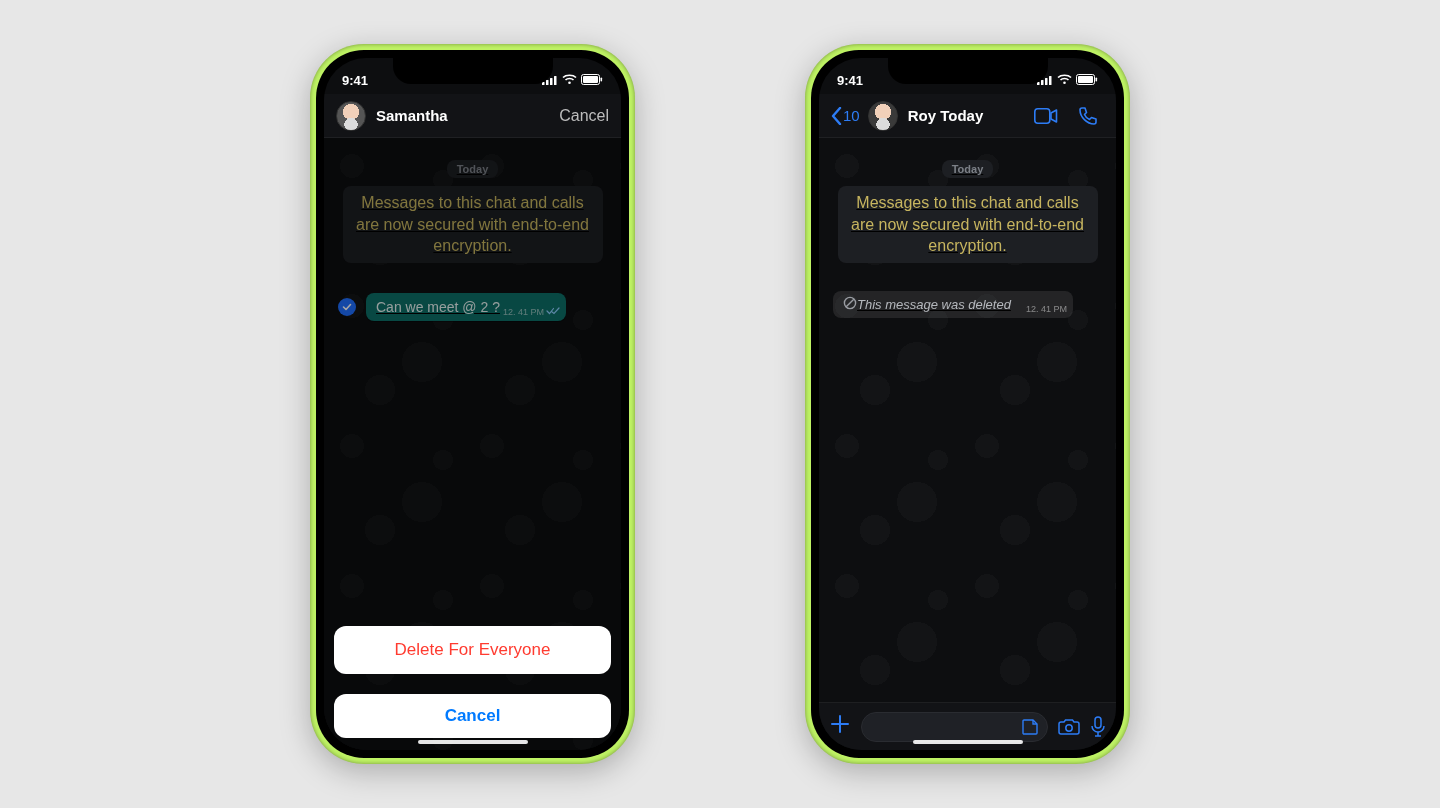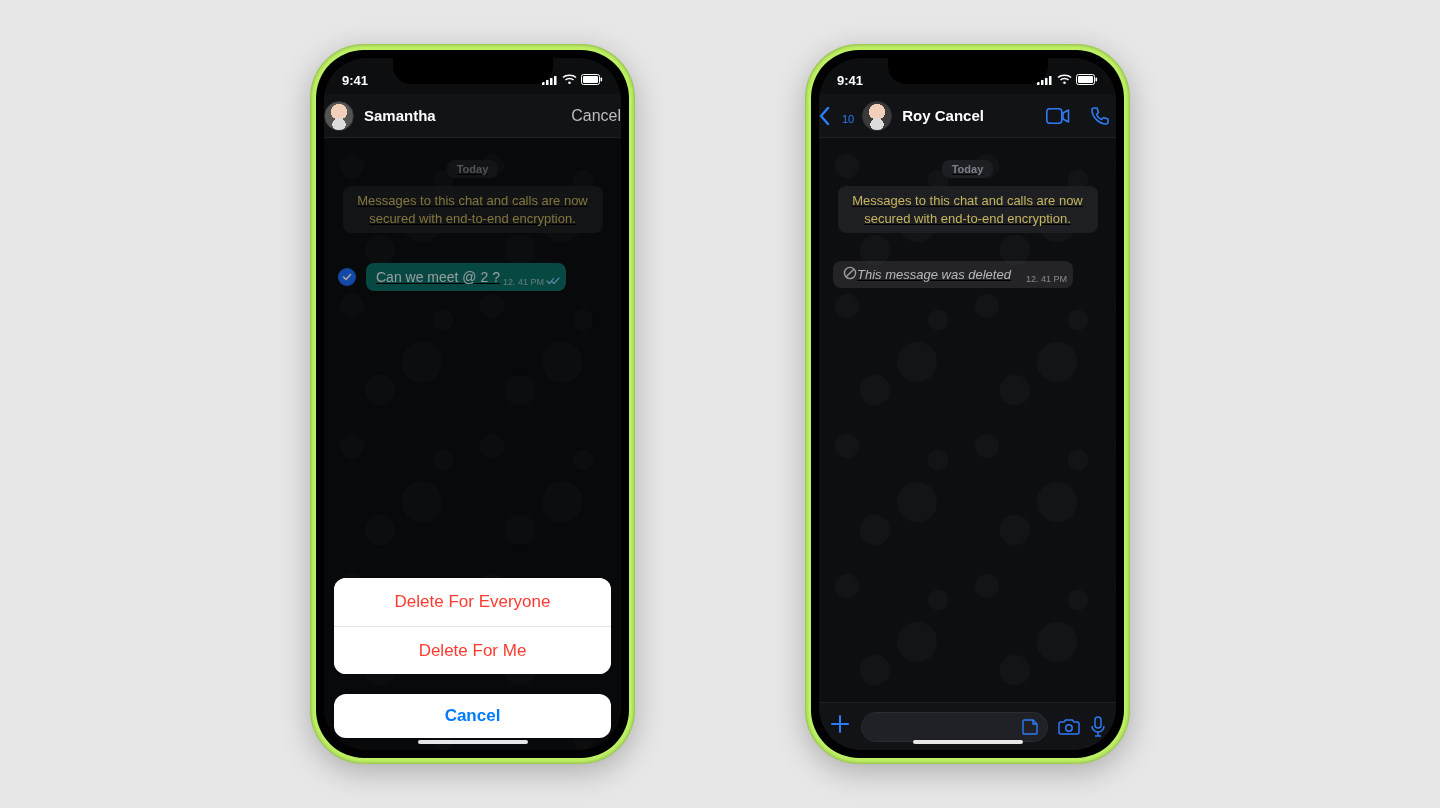--- a/index.html
+++ b/index.html
@@ -75,30 +75,30 @@
   .statusbar .time { width:60px; }
   .statusbar .spacer { flex:1; }
   .statusbar .icons { display:flex; gap:4px; align-items:center; }
   .sb-icon { display:inline-block; }
 
   
   .navbar {
     height: 44px;
     display:flex;
     align-items:center;
-    padding: 0 0;
+    padding: 0 12px;
     gap: 8px;
     border-bottom:1px solid rgba(255,255,255,.06);
     background:#121316;
   }
   .back {
-    display:flex; align-items:flex-end;
+    display:flex; align-items:flex-start;
     color:#2d7cf5;
-    font-size:11px;
-    gap:12px;
+    font-size:15px;
+    gap:1px;
   }
   .avatar {
     width:30px; height:30px; border-radius:50%;
     background: radial-gradient(circle at 50% 35%, #f1d0b9 0 35%, #555 35% 100%);
     border:1px solid #333;
     flex-shrink:0;
     overflow:hidden;
   }
   .avatar::after{
     content:""; display:block; width:100%; height:100%;
@@ -137,21 +137,21 @@
     font-size:11px;
     font-weight:600;
     padding:3px 10px;
     border-radius:8px;
     margin-top:14px;
     margin-bottom:8px;
   }
   .enc-note {
     background:#1d1f23;
     color:#c7b55f;
-    font-size:13px;
+    font-size:16px;
     line-height:1.35;
     padding:6px 10px;
     border-radius:8px;
     text-align:center;
     max-width: 260px;
     margin-bottom:12px;
   }
 
   
   .msg-row { display:flex; align-items:center; gap:10px; width:100%; padding:16px 4px; }
@@ -337,21 +337,20 @@
             </span>
           </span>
         </div>
       </div>
 
       <div class="dim-overlay"></div>
 
       <div class="action-sheet">
         <div class="sheet-group">
           <div class="sheet-btn">Delete  For Everyone</div>
-          <div class="sheet-btn">Delete For Me</div>
         </div>
         <div class="sheet-cancel">Cancel</div>
       </div>
     </div>
 
     <span class="home-ind"></span>
   </div>
 </div>
 
 <div class="phone">
@@ -393,21 +392,21 @@
     </div>
 
     <div class="navbar">
       <span class="back">
         <svg width="11" height="18" viewBox="0 0 11 18">
             <path d="M9 1 L2 9 L9 17" stroke="#2d7cf5" stroke-width="2.4" fill="none" stroke-linecap="round" stroke-linejoin="round"></path>
           </svg>
         <span>10</span>
       </span>
       <span class="avatar" style="background: radial-gradient(circle at 50% 35%, #f1d0b9 0 35%, #3a3a3a 35% 100%);"></span>
-      <span class="chat-name">Roy Cancel</span>
+      <span class="chat-name">Roy Today</span>
       <span class="flex"></span>
       <span class="nav-ico">
         <svg width="24" height="16" viewBox="0 0 24 16">
             <rect x="0.8" y="0.8" width="15" height="14.4" rx="3" fill="none" stroke="#2d7cf5" stroke-width="1.6"></rect>
             <path d="M17 5 L22.5 2 V14 L17 11 Z" fill="none" stroke="#2d7cf5" stroke-width="1.6" stroke-linejoin="round"></path>
           </svg>
       </span>
       <span class="nav-ico">
         <svg width="20" height="20" viewBox="0 0 20 20">
             <path d="M4 2 C3 2 2 3 2 4 C2 11 9 18 16 18 C17 18 18 17 18 16 L18 13 L13.5 11.5 L11.5 13.5 C9 12.5 7.5 11 6.5 8.5 L8.5 6.5 L7 2 Z" fill="none" stroke="#2d7cf5" stroke-width="1.6" stroke-linejoin="round"></path>

